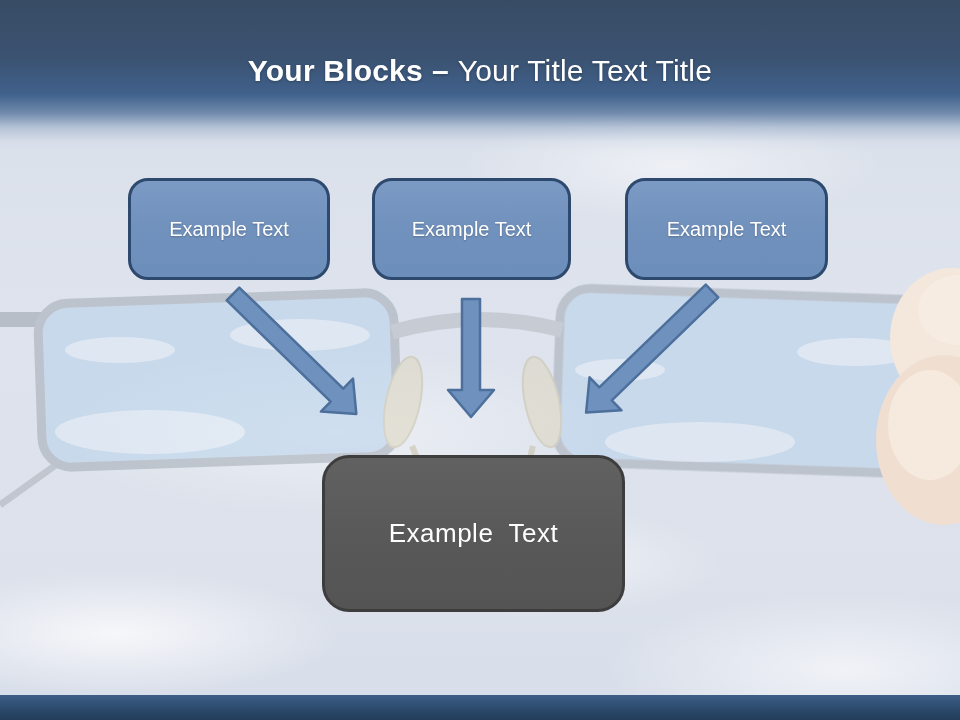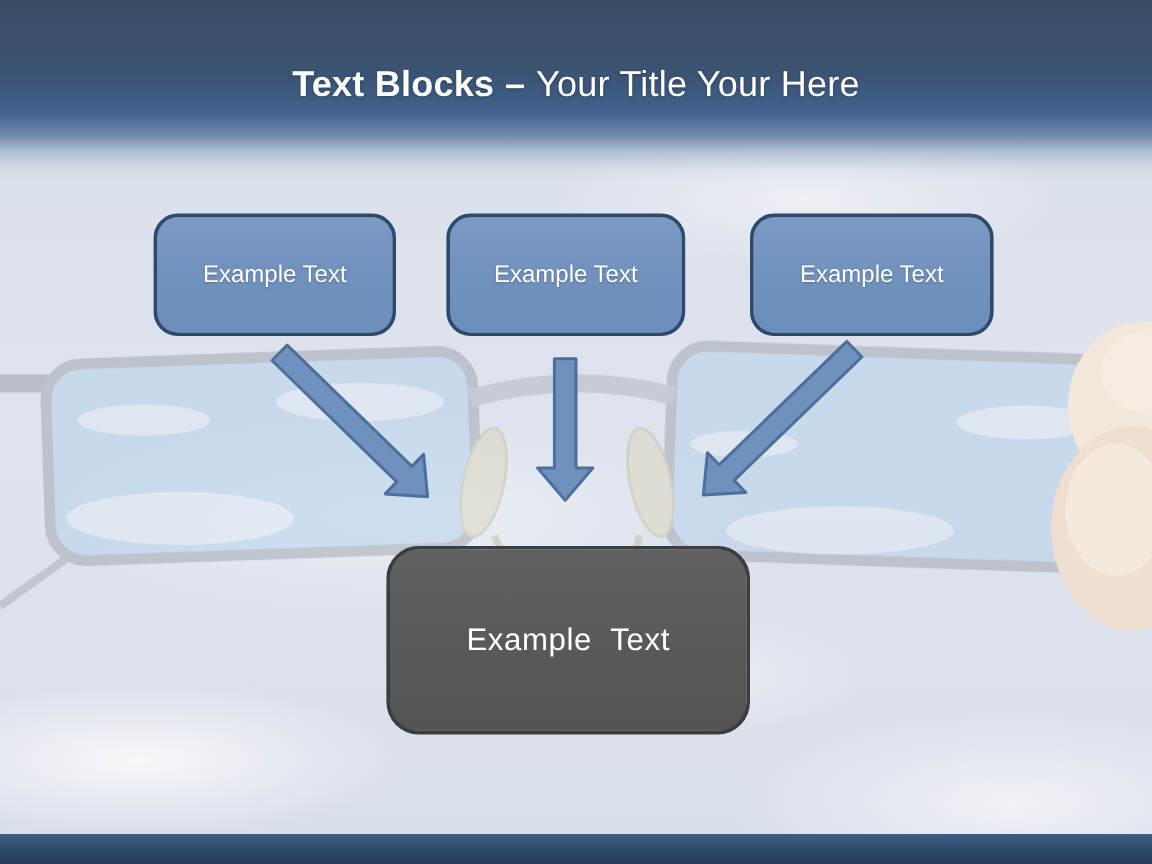--- a/index.html
+++ b/index.html
@@ -108,21 +108,21 @@
     <g>
       <ellipse cx="952" cy="338" rx="62" ry="70" fill="#f4e7db"></ellipse>
       <ellipse cx="944" cy="440" rx="68" ry="85" fill="#f0dfd1"></ellipse>
       <ellipse cx="930" cy="425" rx="42" ry="55" fill="#f7ece0" opacity="0.85"></ellipse>
       <ellipse cx="958" cy="310" rx="40" ry="35" fill="#f8eee3" opacity="0.8"></ellipse>
     </g>
   </svg>
 
   <div class="header-band"></div>
   <div class="slide-title">
-    <span class="t-bold">Text Blocks</span><span class="t-sep">–</span><span class="t-reg">Your Title Your Here</span>
+    <span class="t-bold">Your Blocks</span><span class="t-sep">–</span><span class="t-reg">Your Title Text Title</span>
   </div>
 
   <div class="tbox tbox1">
     <span>Example Text</span>
   </div>
   <div class="tbox tbox2">
     <span>Example Text</span>
   </div>
   <div class="tbox tbox3">
     <span>Example Text</span>

